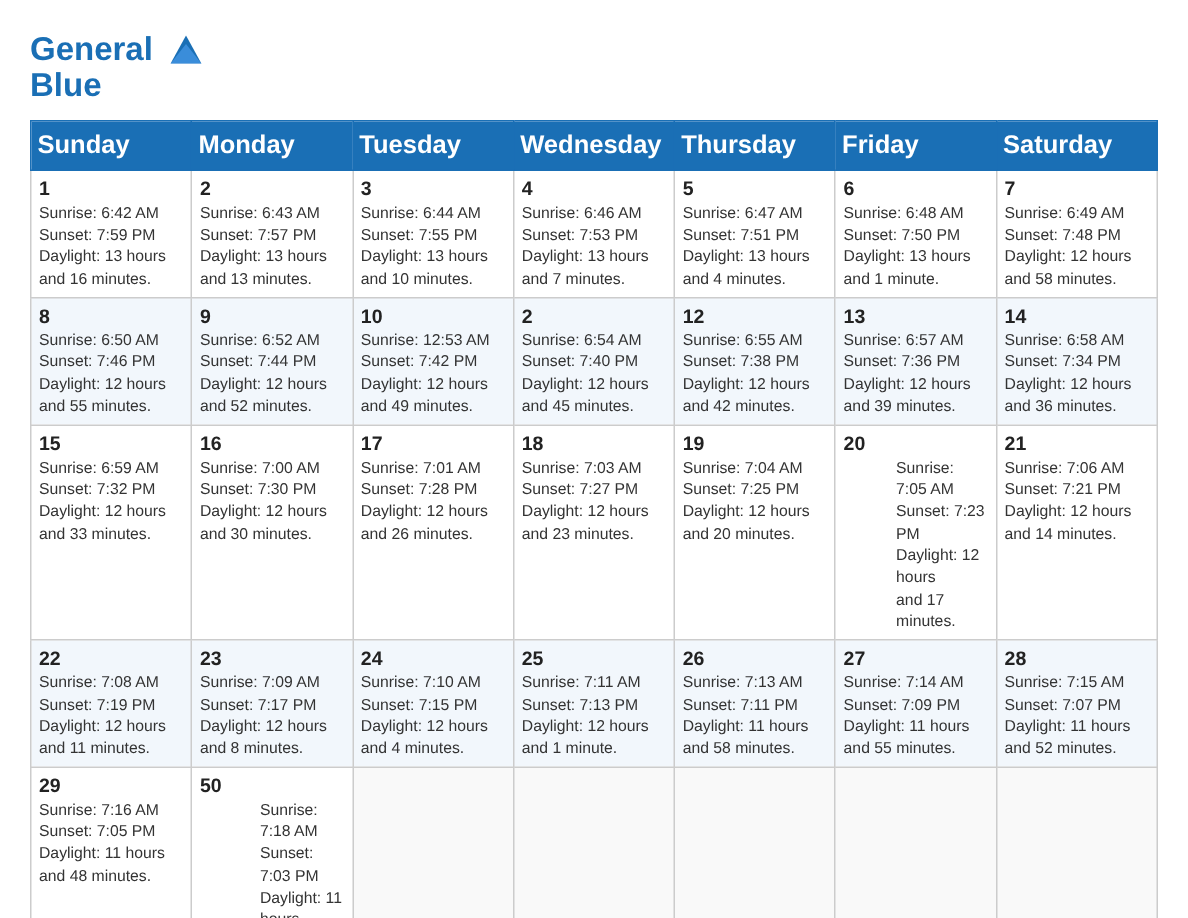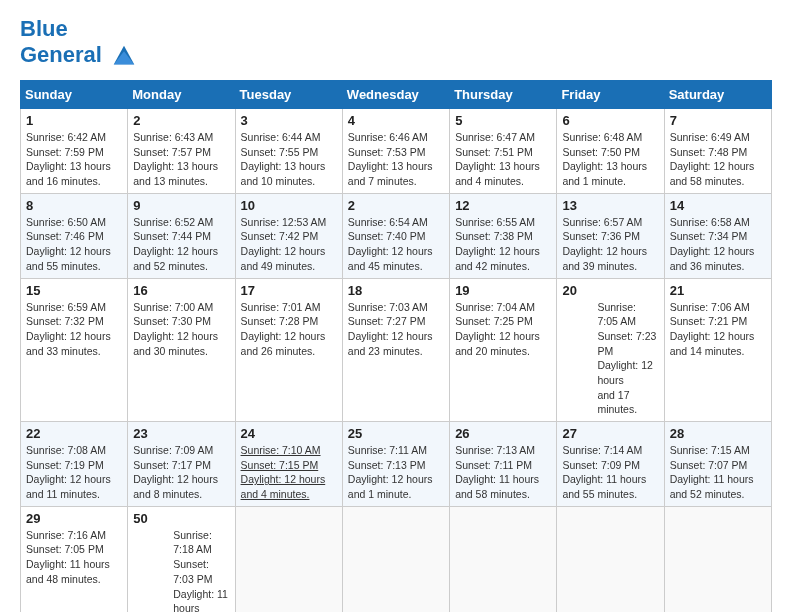--- a/index.html
+++ b/index.html
@@ -45,21 +45,21 @@
       color: #555;
     }
     table {
       width: 100%;
       border-collapse: collapse;
       font-size: 11px;
     }
     thead tr th {
       background: #1a6fb5;
       color: #fff;
-      font-size: 13px;
+      font-size: 17px;
       font-weight: bold;
       padding: 6px 4px;
       text-align: left;
       border: 1px solid #1a6fb5;
     }
     tbody tr td {
       border: 1px solid #ccc;
       vertical-align: top;
       padding: 4px 5px;
       width: 14.28%;
@@ -84,30 +84,30 @@
     td.empty {
       background: #f9f9f9;
     }
   </style>
 </head>
 <body>
 
 <div class="header">
   <div class="logo">
     <div>
-      <div style="font-size:22px;font-weight:bold;color:#1a6fb5;margin-top:-4px;">Blue</div>
       <div style="display:flex;align-items:center;">
         <div class="logo-text">
           <span>General</span>
           <svg class="logo-icon" viewBox="0 0 30 30" style="display:inline-block;vertical-align:middle;width:28px;height:28px;">
             <polygon points="4,24 15,4 26,24" fill="#1a6fb5"></polygon>
             <polygon points="4,24 15,10 26,24" fill="#5aabff" opacity="0.5"></polygon>
           </svg>
         </div>
       </div>
+      <div style="font-size:22px;font-weight:bold;color:#1a6fb5;margin-top:-4px;">Blue</div>
     </div>
   </div>
   <div class="title-block">
     <div class="month-year"></div>
     <div class="location"></div>
   </div>
 </div>
 
 <table>
   <thead>
@@ -285,21 +285,21 @@
         </td>
         <td>
           <span class="day-num">23</span>
           <div class="day-detail" style="white-space: pre-line;">Sunrise: 7:09 AM
 Sunset: 7:17 PM
 Daylight: 12 hours
 and 8 minutes.</div>
         </td>
         <td>
           <span class="day-num">24</span>
-          <div class="day-detail" style="white-space: pre-line; text-decoration: underline;">Sunrise: 7:10 AM
+          <div class="day-detail" style="white-space: pre-line;">Sunrise: 7:10 AM
 Sunset: 7:15 PM
 Daylight: 12 hours
 and 4 minutes.</div>
         </td>
         <td>
           <span class="day-num">25</span>
           <div class="day-detail" style="white-space: pre-line;">Sunrise: 7:11 AM
 Sunset: 7:13 PM
 Daylight: 12 hours
 and 1 minute.</div>

